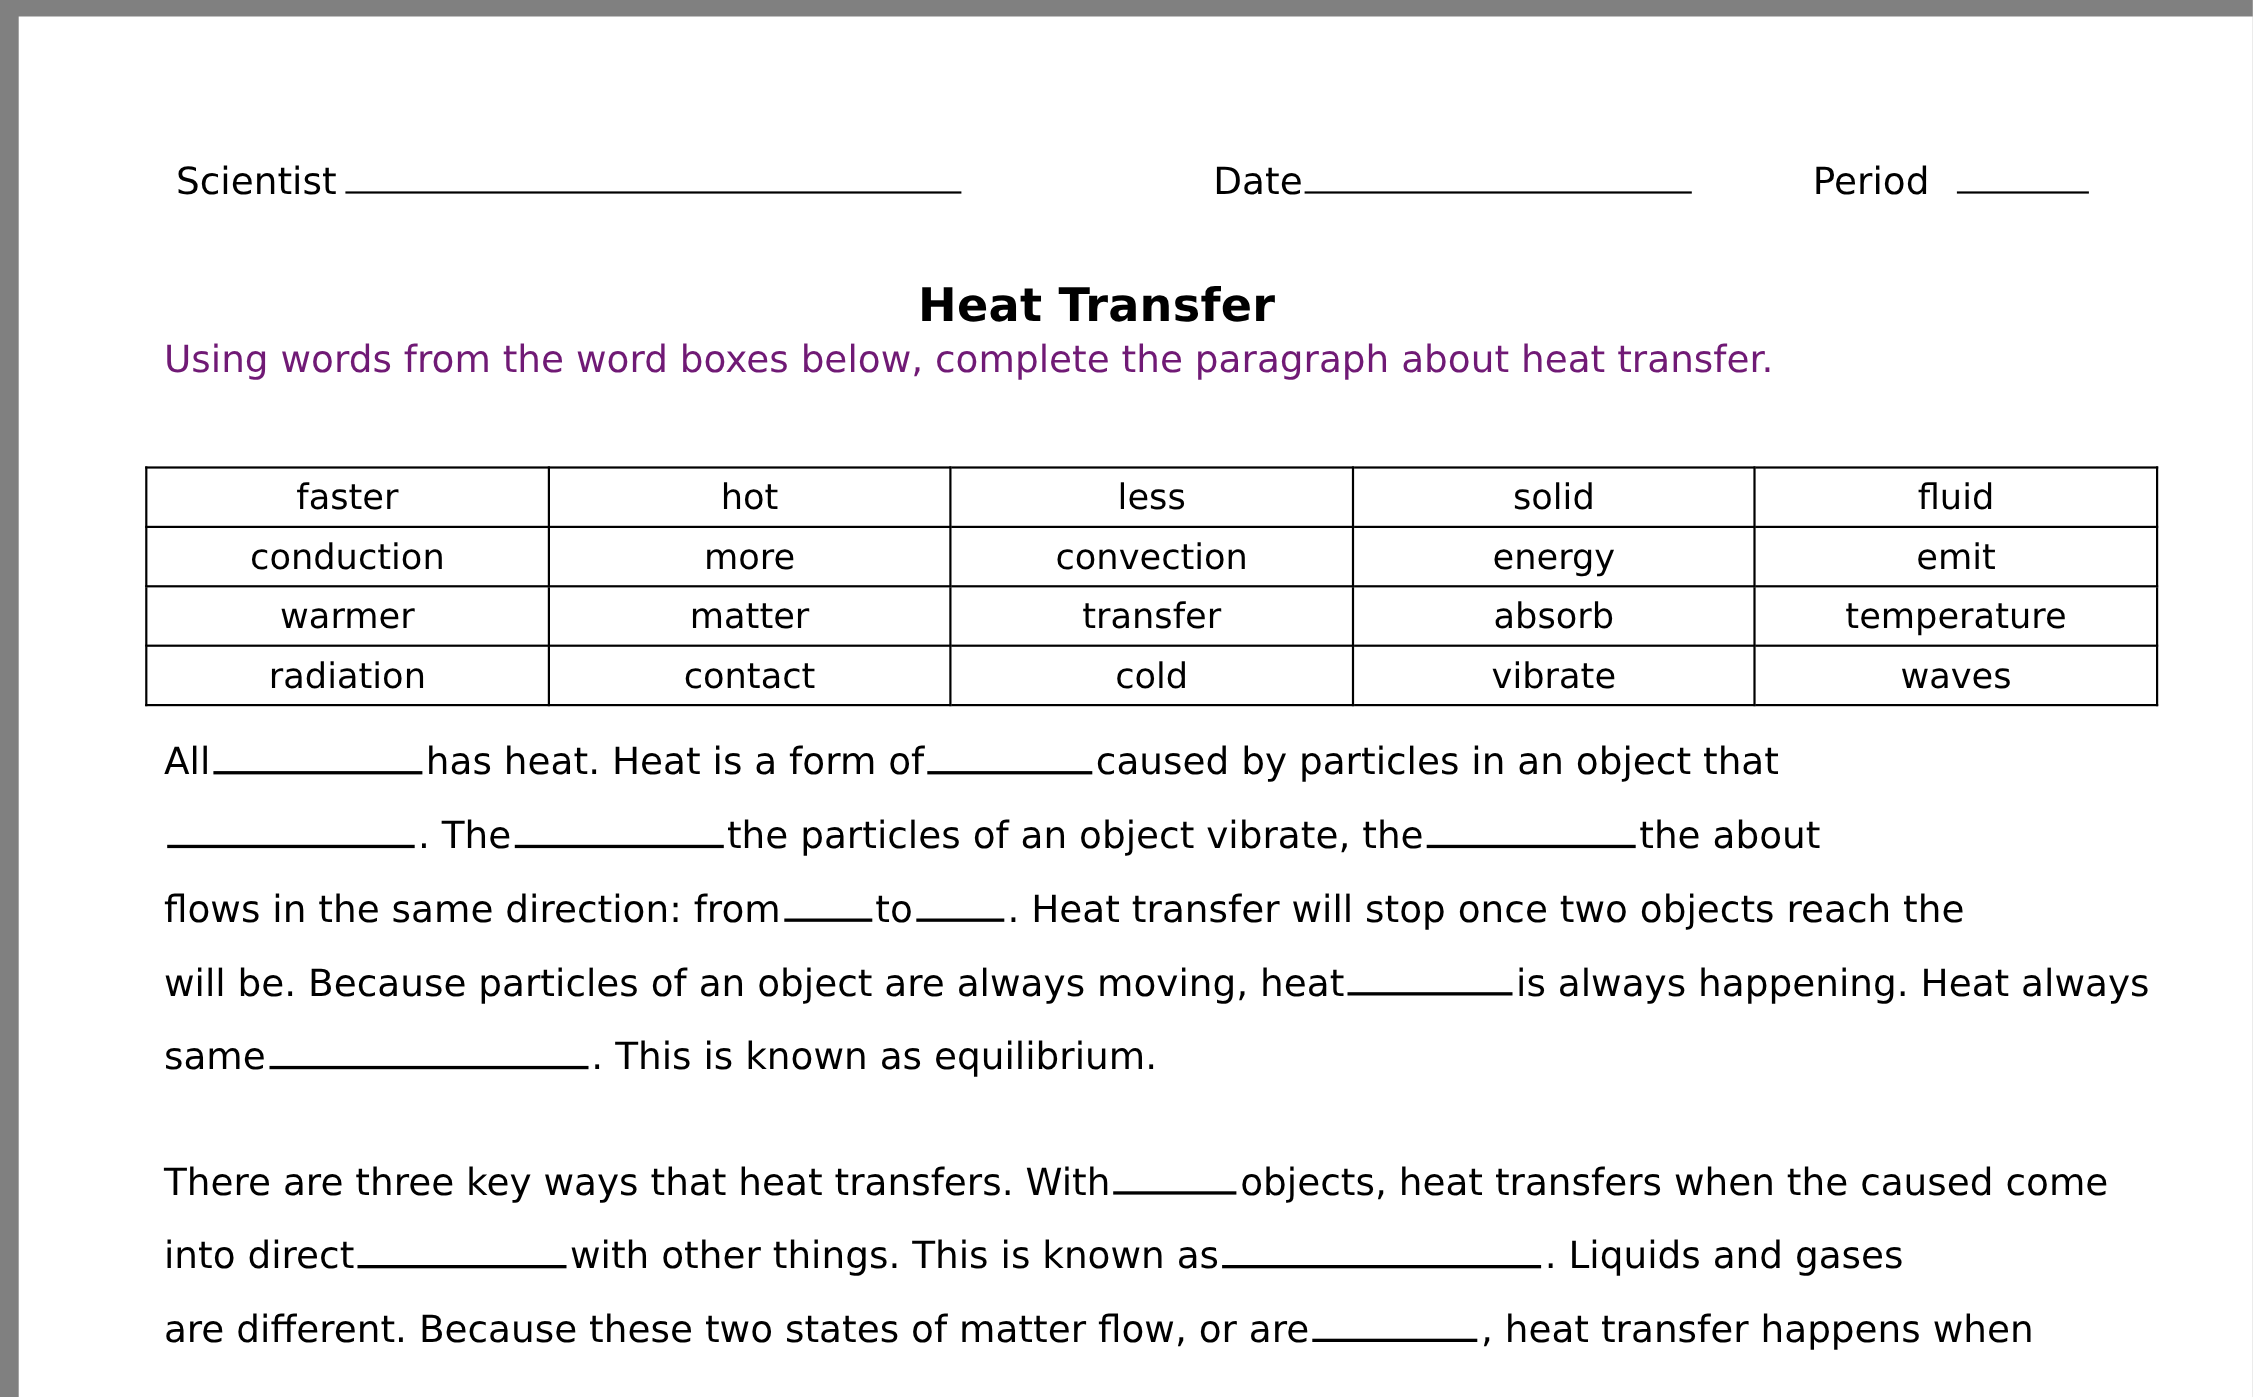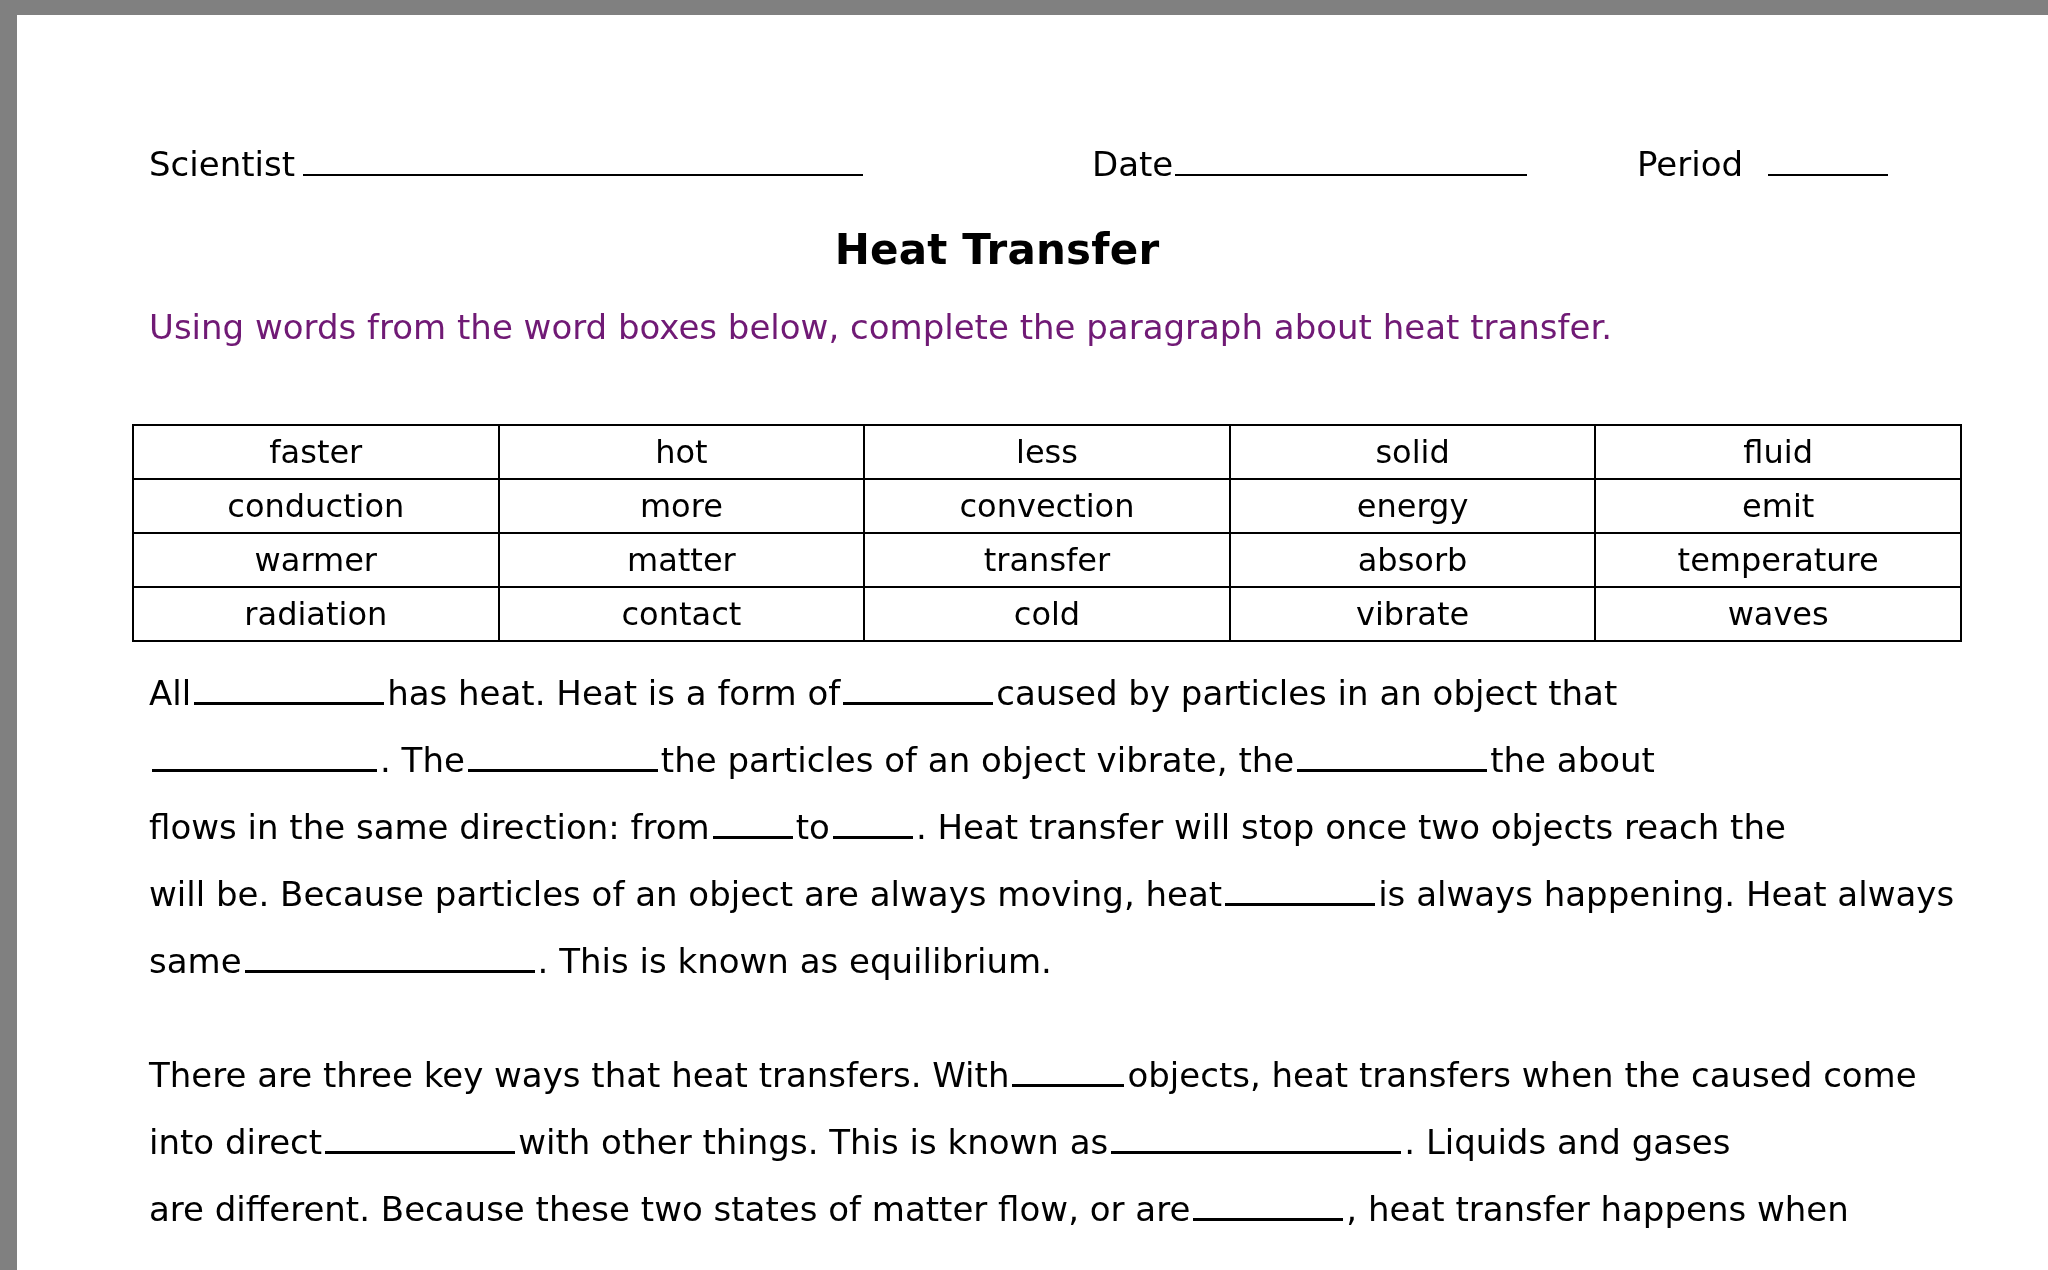--- a/index.html
+++ b/index.html
@@ -29,21 +29,21 @@
     position: absolute;
     left: 115px;
     top: 0;
     width: 1800px;
   }
 
   
   .header-row {
     position: absolute;
     top: 128px;
-    left: 0;
+    left: 11px;
     width: 1800px;
     height: 50px;
     font-size: 34px;
     color: #000;
     white-space: nowrap;
   }
   .hdr-field {
     position: absolute;
     display: flex;
     align-items: baseline;
@@ -61,21 +61,21 @@
     vertical-align: baseline;
     height: 0.92em;
   }
   .rule-scientist { width: 560px; margin-left: 8px; }
   .rule-date      { width: 352px; margin-left: 2px; }
   .rule-period    { width: 120px; margin-left: 1px; }
 
   
   .doc-title {
     position: absolute;
-    top: 210px;
+    top: 238px;
     left: 0;
     width: 1730px;
     text-align: center;
     font-size: 42px;
     font-weight: bold;
     letter-spacing: 0.2px;
     color: #000;
   }
 
   

